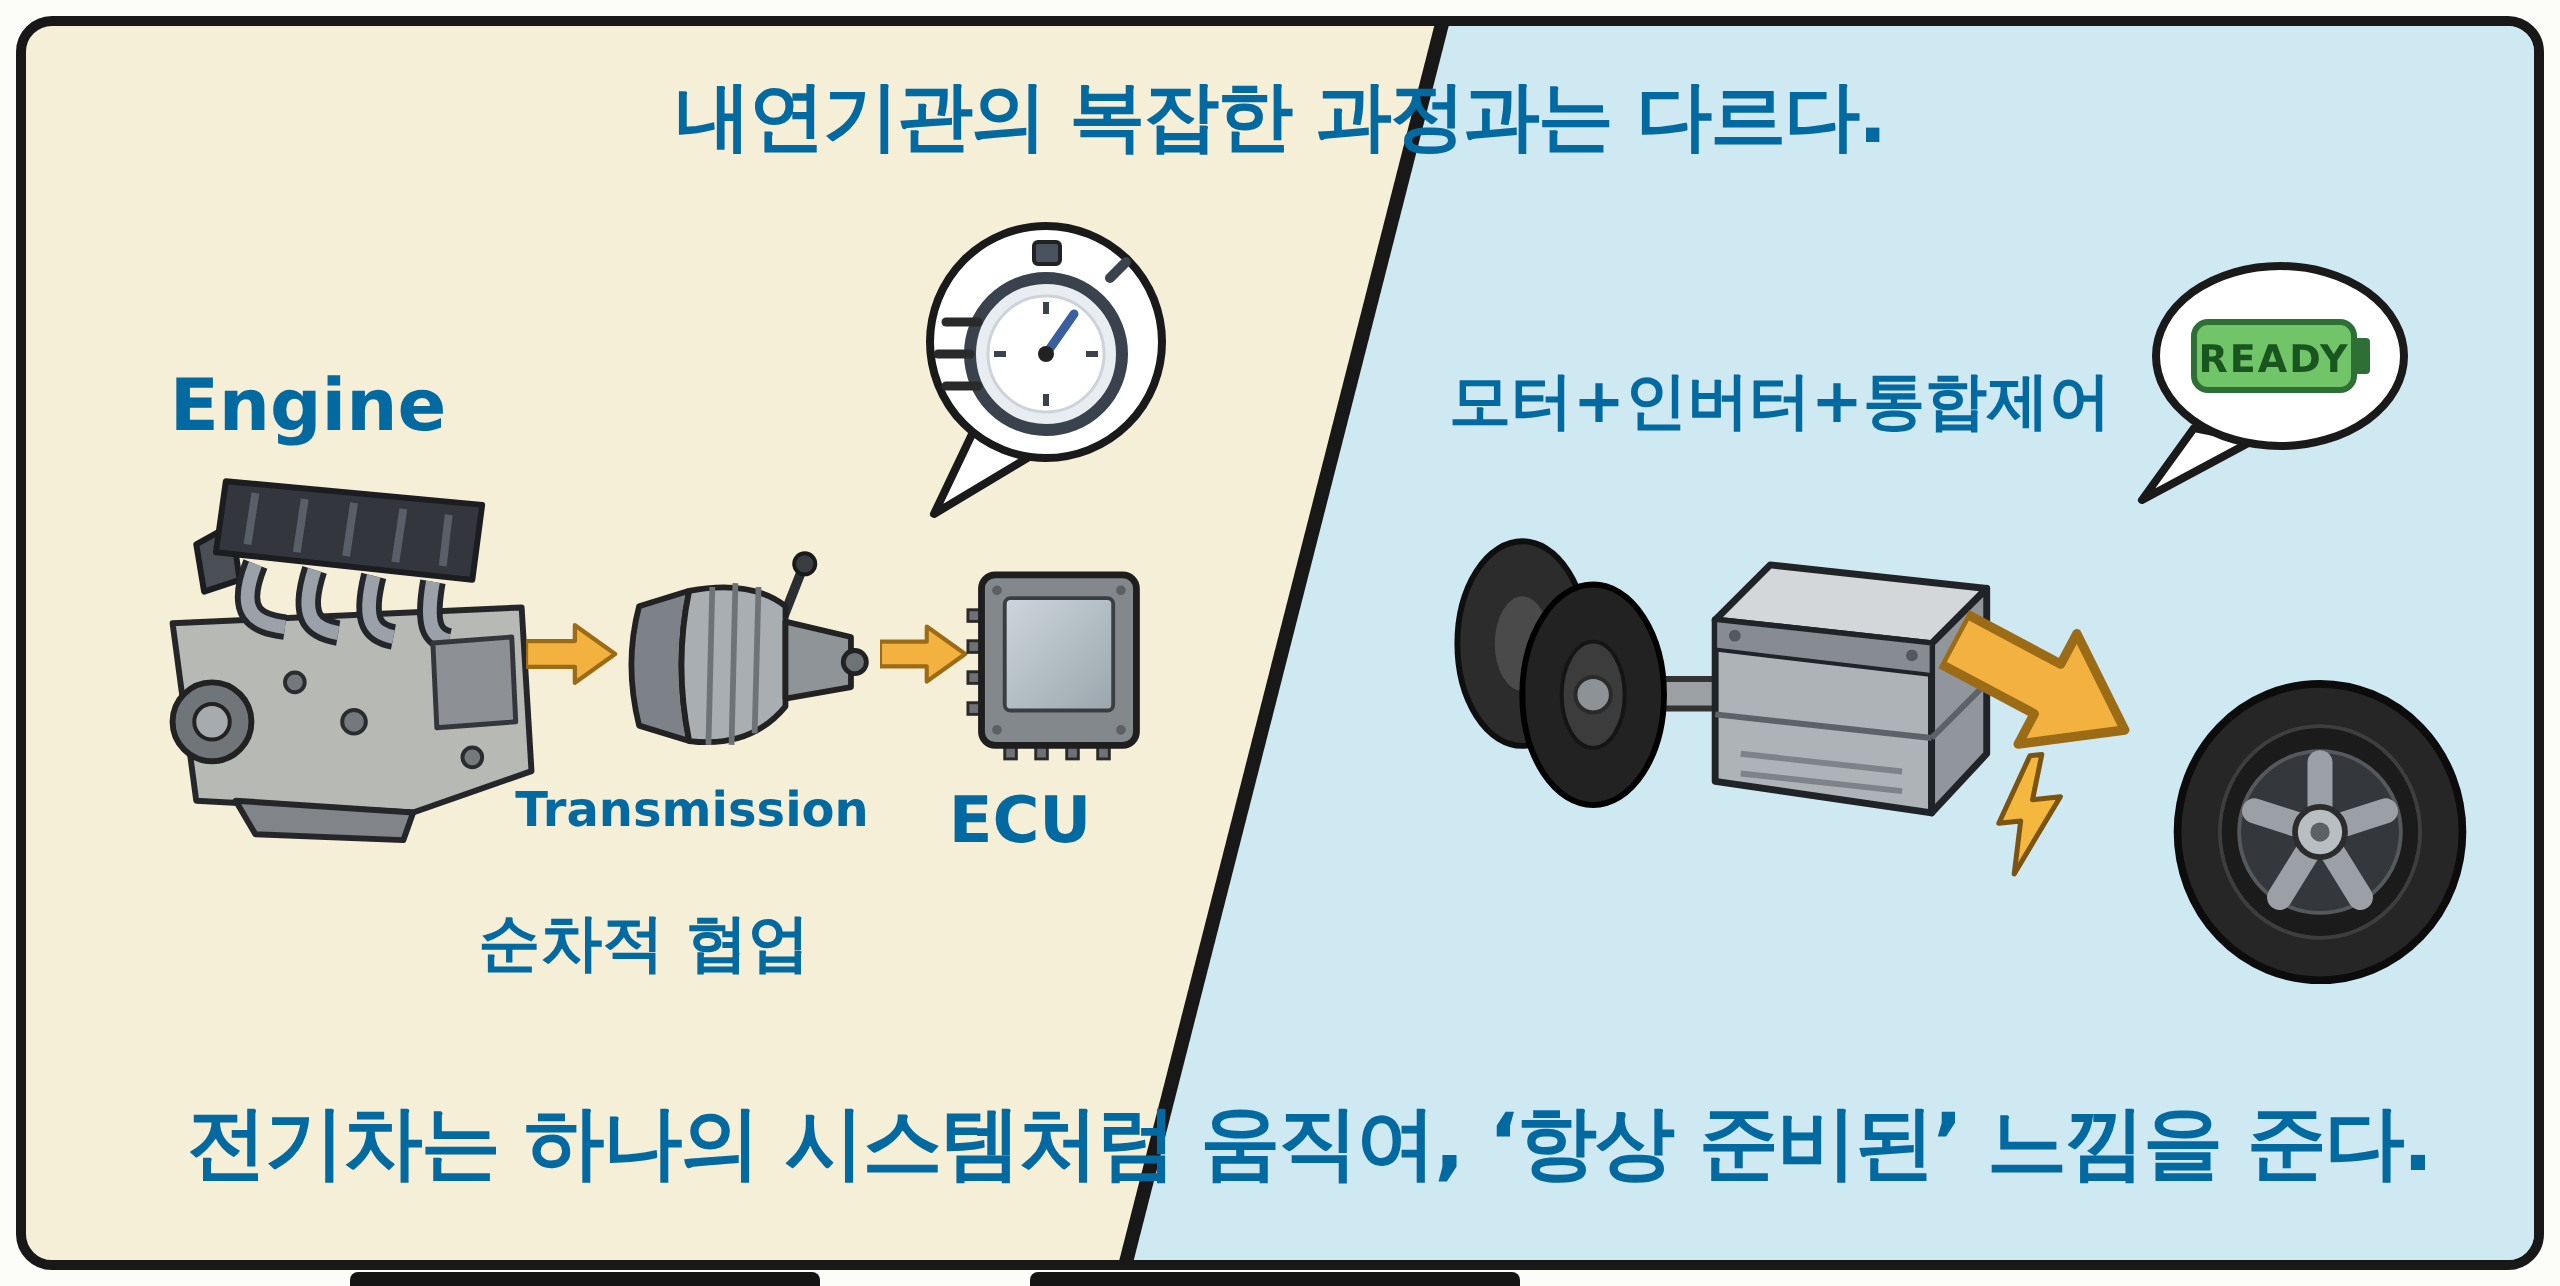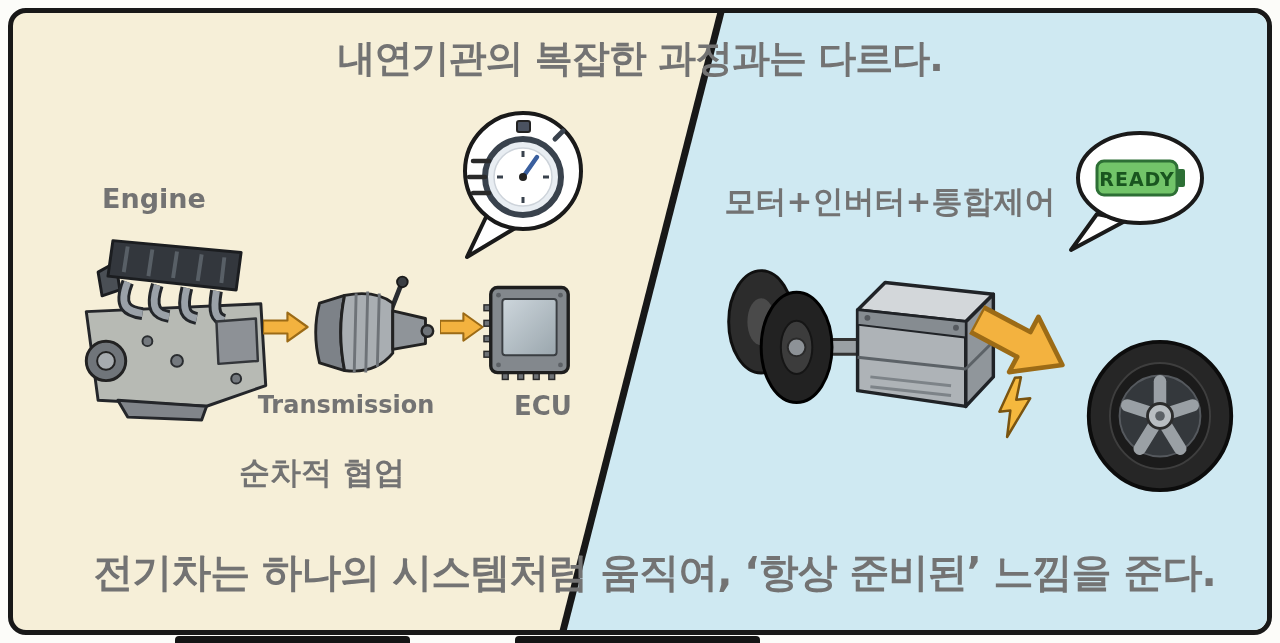--- a/index.html
+++ b/index.html
@@ -16,27 +16,27 @@
     background:#f6efd8; overflow:hidden;
   }
   .bg-right {
     position:absolute; inset:0; background:#cfe9f2;
     clip-path:polygon(709px 0px, 100% 0px, 100% 100%, 549px 100%);
   }
   .divider { position:absolute; inset:0; z-index:1; pointer-events:none; }
 
   .content { position:absolute; inset:0; z-index:2; }
 
-  .txt { position:absolute; text-align:center; font-weight:800; color:#737373; line-height:1.15; }
+  .txt { position:absolute; text-align:center; font-weight:800; color:#0369a1; line-height:1.15; }
   .title  { left:0; right:0; top:24px; font-size:38px; letter-spacing:-1px; }
   .footer { left:0; right:12px; top:536px; font-size:40px; letter-spacing:-1px;padding-left:41px; }
 
-  .lbl-engine       { left:41px;  top:170px; width:200px; font-size:27px; }
+  .lbl-engine       { left:41px;  top:170px; width:200px; font-size:36px; }
   .lbl-transmission { left:228px; top:379px; width:210px; font-size:24px; }
-  .lbl-ecu          { left:475px; top:379px; width:110px; font-size:26px; }
+  .lbl-ecu          { left:442px; top:379px; width:110px; font-size:32px; }
   .cap-left         { left:159px; top:442px; width:300px; font-size:31px; }
   .lbl-right        { left:627px; top:171px; width:500px; font-size:31px; }
   .cap-right        { left:746px; top:442px; width:300px; font-size:31px; }
 
   .art { position:absolute; }
   .art svg { display:block; width:100%; height:100%; }
 
   .art-engine       { left:45px;  top:200px; width:238px; height:212px; }
   .art-arrow1       { left:250px; top:296px; width:46px;  height:36px; }
   .art-transmission { left:295px; top:259px; width:130px; height:120px; }

